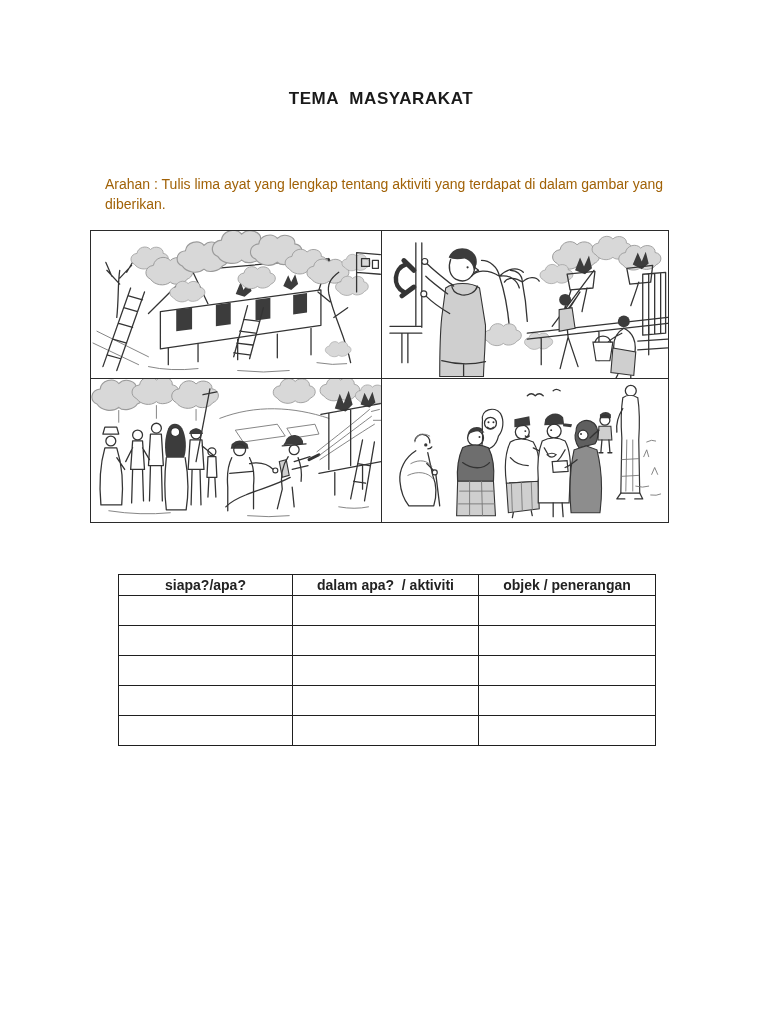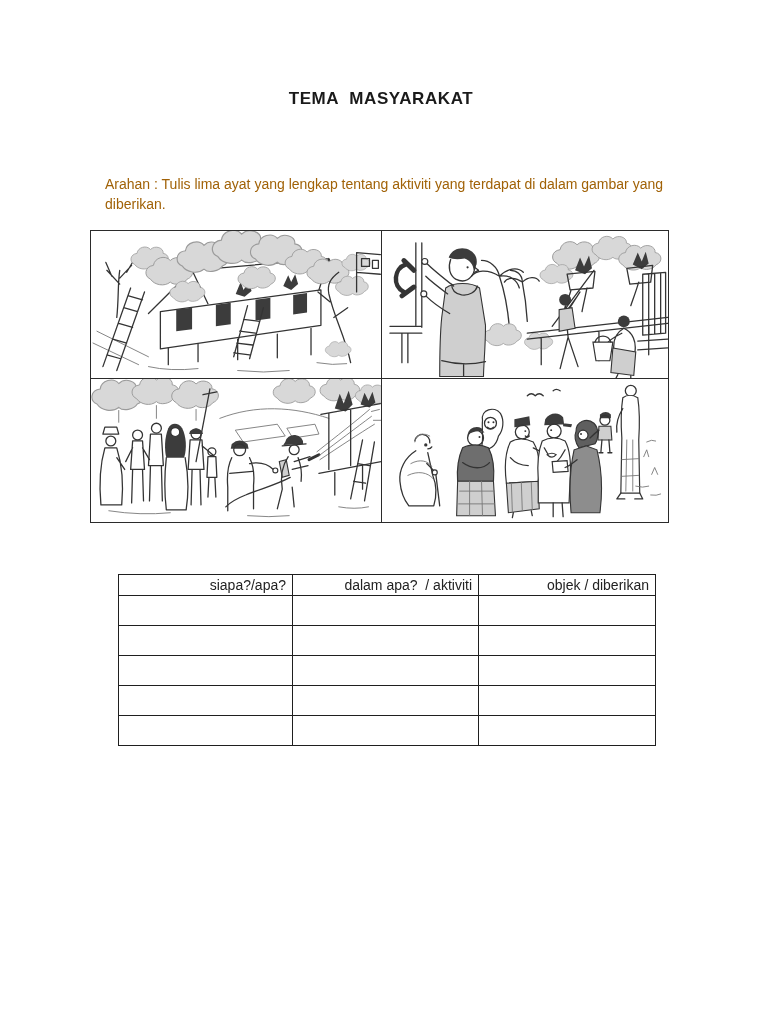--- a/index.html
+++ b/index.html
@@ -35,21 +35,21 @@
   .shade{fill:#cfcfcf;stroke:#343434;stroke-width:1.1;}
   .dk{fill:#3c3c3c;stroke:none;}
   .wh{fill:#ffffff;stroke:#343434;stroke-width:1.2;}
 
   .answers{
     position:absolute;left:118px;top:574px;border-collapse:collapse;
     table-layout:fixed;width:537px;
   }
   .answers th,.answers td{border:1.5px solid #1f1f1f;padding:0 6px;}
   .answers th{
-    height:20px;font-size:14px;font-weight:normal;text-align:right;
+    height:20px;font-size:14px;font-weight:bold;text-align:center;
     white-space:pre;color:#222;
   }
   .answers td{height:29px;}
 </style>
 </head>
 <body>
 
 <h1 class="page-title">TEMA  MASYARAKAT</h1>
 
 <p class="instruction">Arahan : Tulis lima ayat yang lengkap tentang aktiviti yang terdapat di dalam gambar yang diberikan.</p>
@@ -300,21 +300,21 @@
 <table class="answers">
   <colgroup>
       <col style="width:174px">
       <col style="width:186px">
       <col style="width:177px">
     </colgroup>
   <thead>
     <tr>
       <th>siapa?/apa?</th>
       <th>dalam apa?  / aktiviti</th>
-      <th>objek / diberikan</th>
+      <th>objek / penerangan</th>
     </tr>
   </thead>
   <tbody>
     <tr>
       <td></td>
       <td></td>
       <td></td>
     </tr>
     <tr>
       <td></td>

